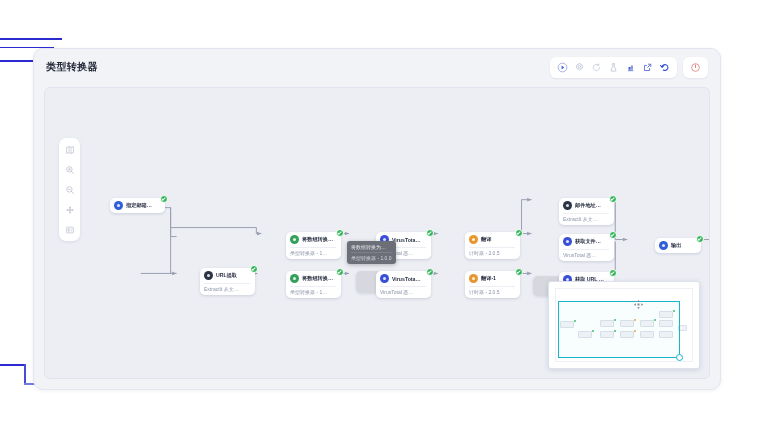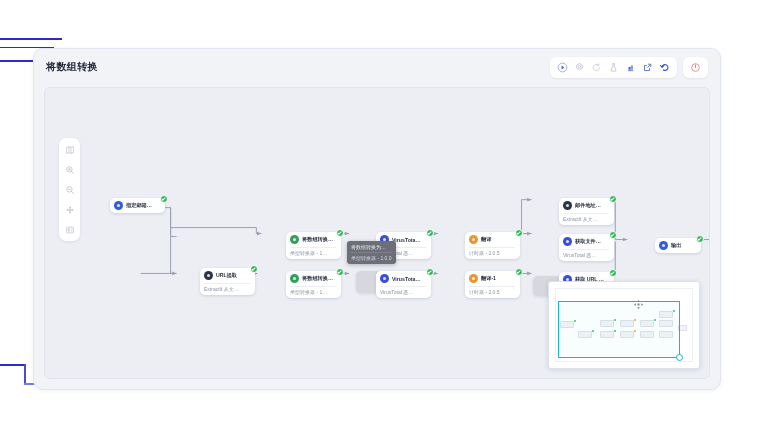--- a/index.html
+++ b/index.html
@@ -160,21 +160,21 @@
 </div>
 <div class="edge-deco-b">
   <i class="deco-b1"></i>
     <i class="deco-b2"></i>
     <i class="deco-b3"></i>
 </div>
 
 <div class="app-shell">
 
   <div class="app-header">
-    <div class="app-title">将数组转换</div>
+    <div class="app-title">类型转换器</div>
 
     <div class="header-tools">
       <div class="tool-group">
 
         <div class="tool-btn" title="运行">
           <svg width="11" height="11" viewBox="0 0 16 16">
               <circle cx="8" cy="8" r="6.4" fill="none" stroke="#8f9ad8" stroke-width="1.1"></circle>
               <path d="M6.6 5.2 L10.6 8 L6.6 10.8 Z" fill="#4d63d8"></path>
             </svg>
         </div>

